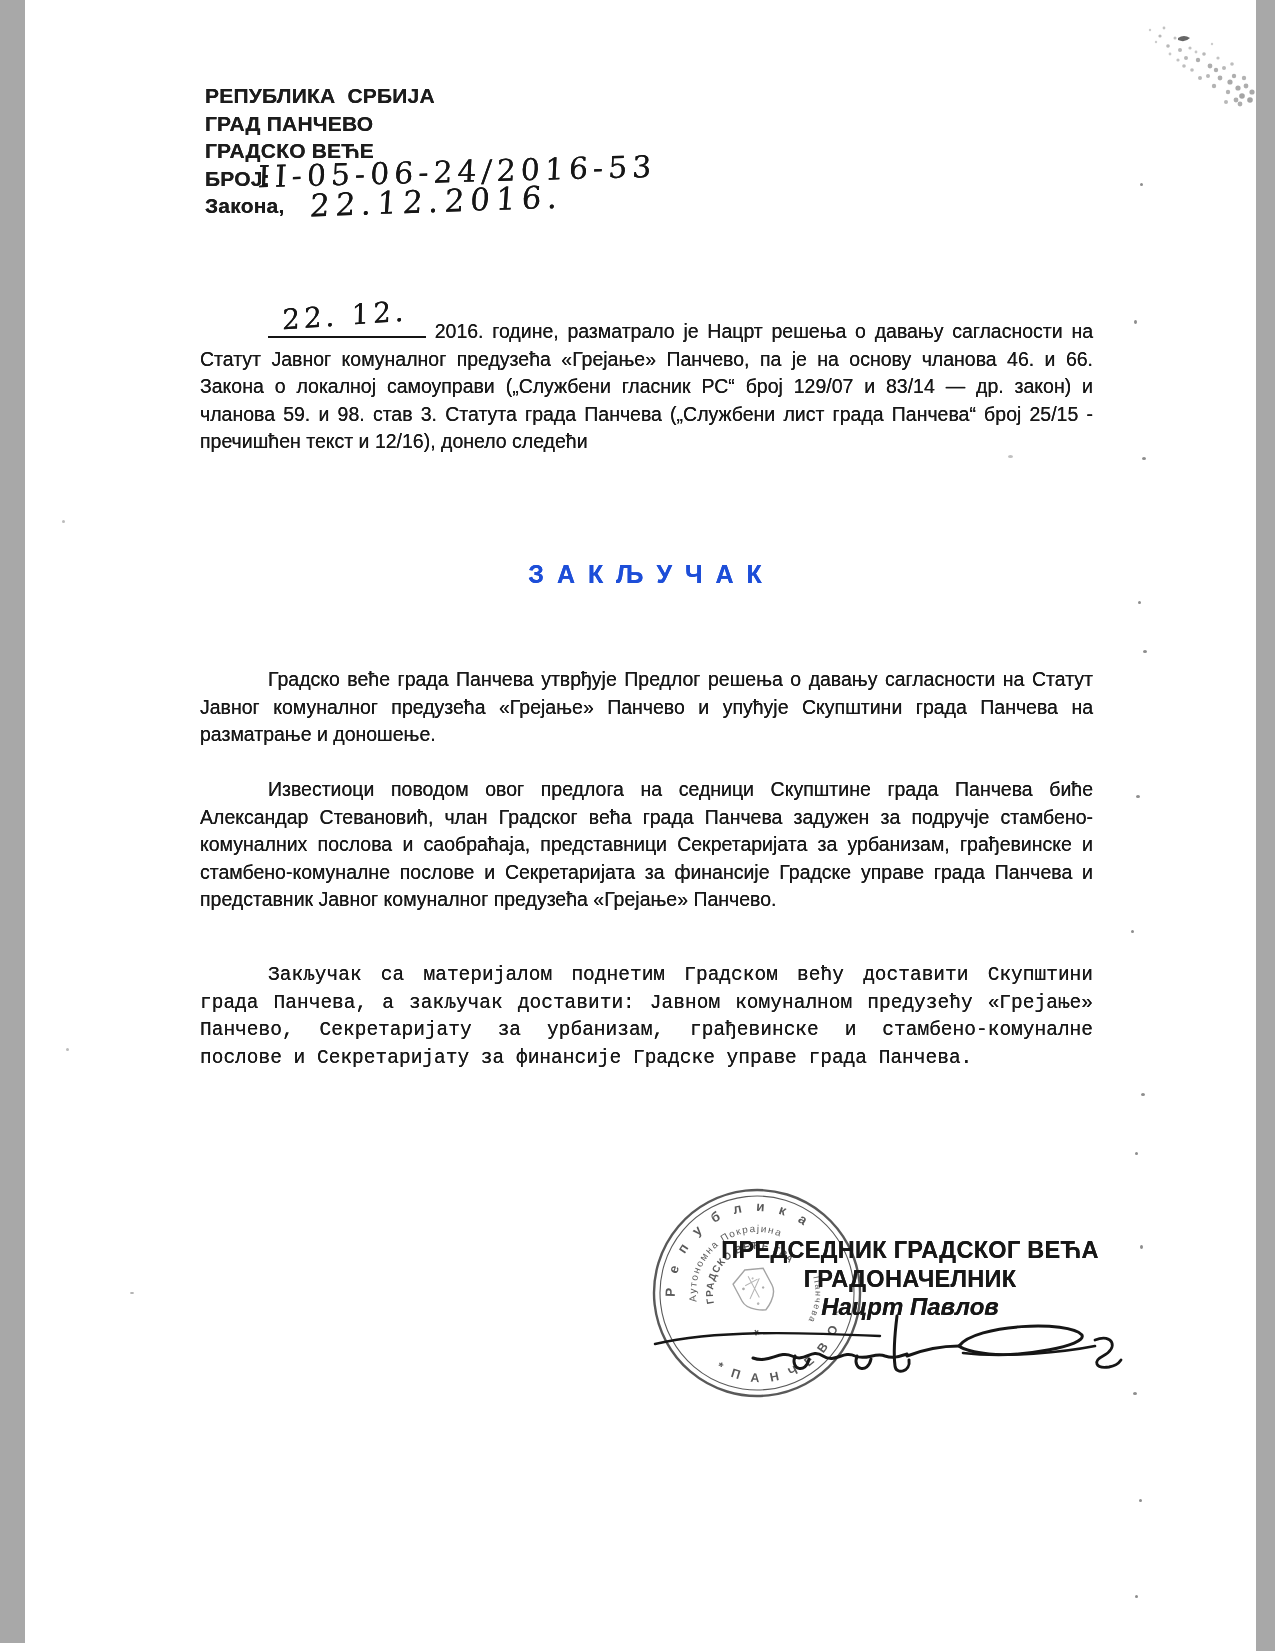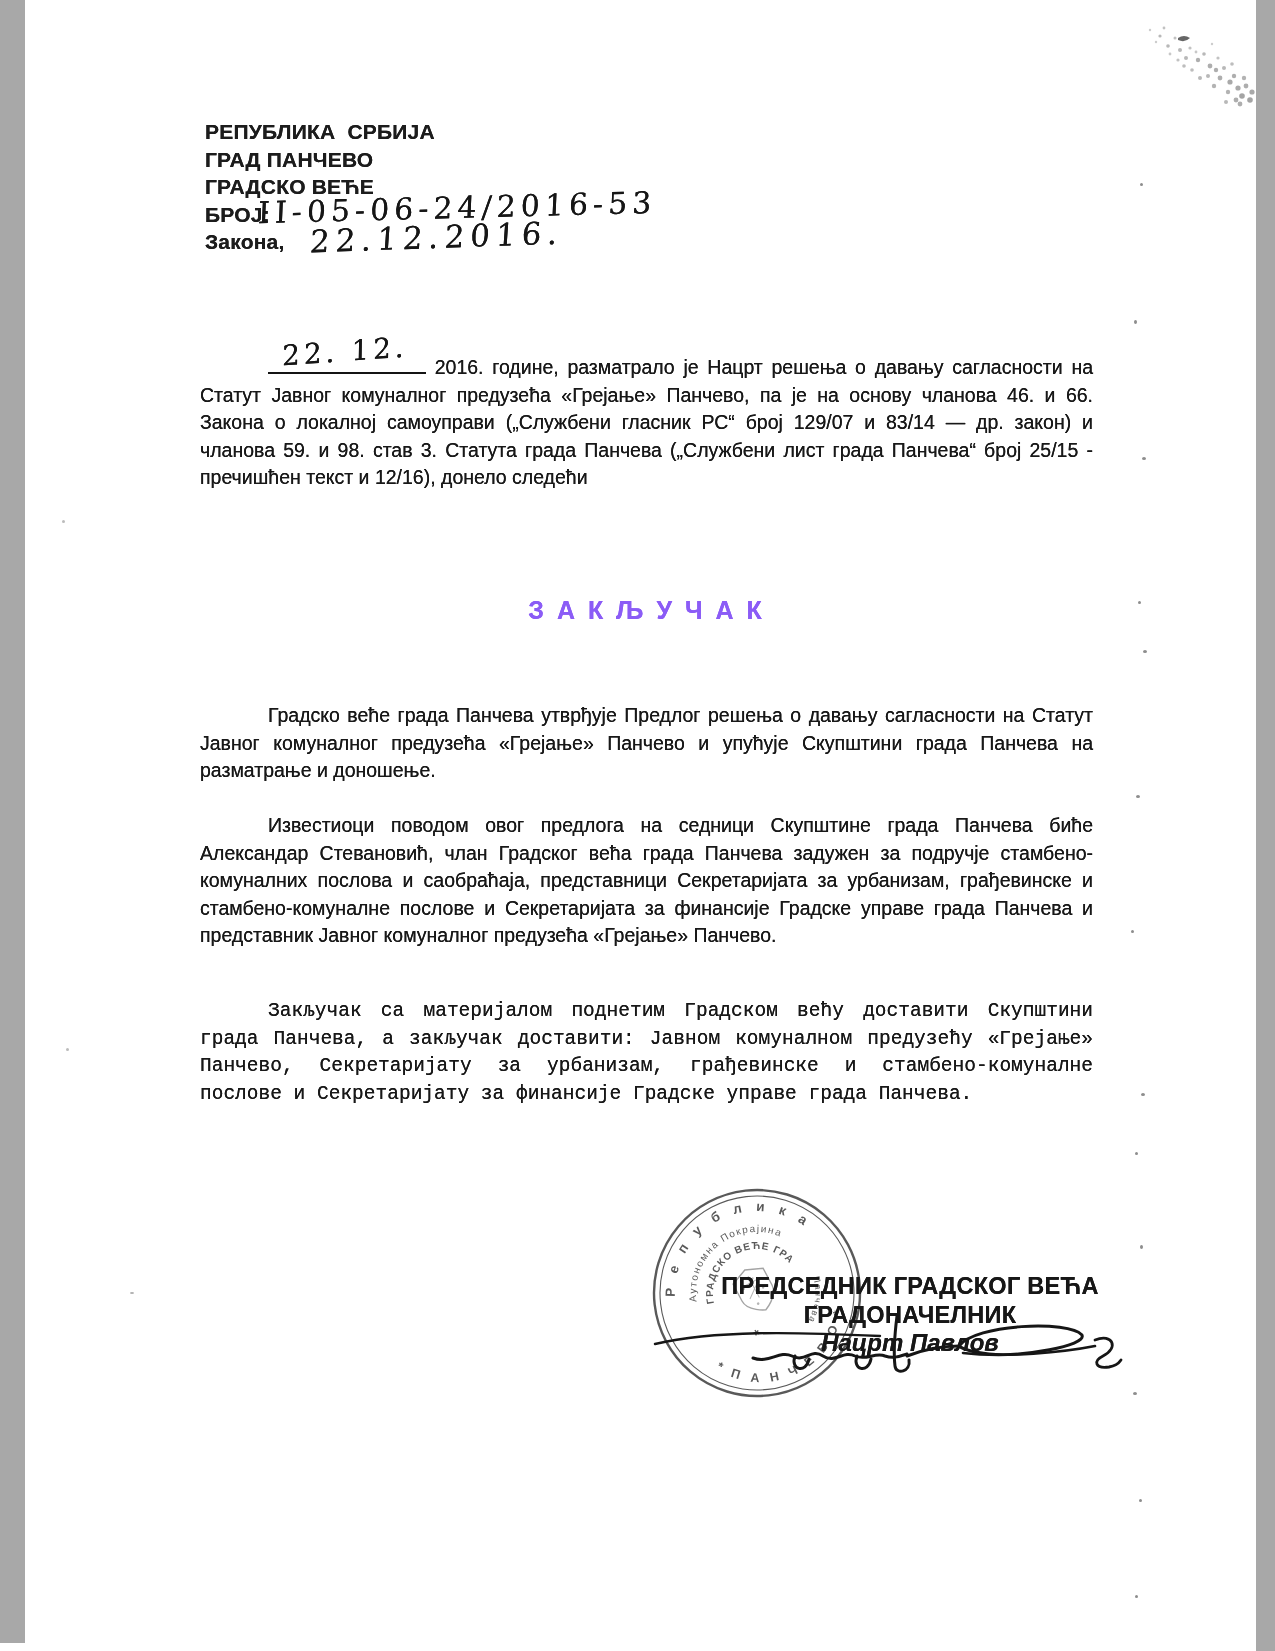--- a/index.html
+++ b/index.html
@@ -11,21 +11,21 @@
     font-family:"Liberation Sans", sans-serif;
     color:#1c1c1c;
     overflow:hidden;
   }
   .scan-edge {
     position:absolute; top:0; background:#a8a8a8;
   }
   .edge-left  { left:0;  width:25px; height:1643px; }
   .edge-right { left:1256px; width:19px; height:1651px; }
 
-  .doc-text { text-shadow:0 0 0.4px currentColor;margin-top:36px; }
+  .doc-text { text-shadow:0 0 0.4px currentColor; }
 
   .header {
     position:absolute; left:205px; top:82px;
     font-weight:700; font-size:21px; line-height:27.5px;
     letter-spacing:0.2px; white-space:nowrap;
   }
   .header-row { position:relative; height:27.5px; }
   .hand {
     font-family:"DejaVu Serif", serif;
     font-weight:400; color:#161616;
@@ -56,21 +56,21 @@
   }
   .blank-line .hand-inline {
     position:absolute; left:14px; top:-16px;
     font-size:28px; letter-spacing:4px;
     transform:rotate(-4deg) skewX(-5deg);
   }
 
   .doc-heading {
     position:absolute; left:200px; top:560px; width:893px;
     text-align:center; font-weight:700; font-size:25px;
-    letter-spacing:3px; color:#8b5cf6;
+    letter-spacing:3px; color:#1d4ed8;
   }
 
   .sig-block {
     position:absolute; left:700px; top:1236px; width:420px;
     text-align:center; color:#171717;
   }
   .sig-title { font-weight:700; font-size:23.5px; line-height:28.5px; letter-spacing:0.3px; white-space:nowrap; }
   .sig-name  { font-weight:700; font-style:italic; font-size:24px; line-height:28px; }
 
   .stamp-svg { position:absolute; left:647px; top:1183px; width:220px; height:220px; }

